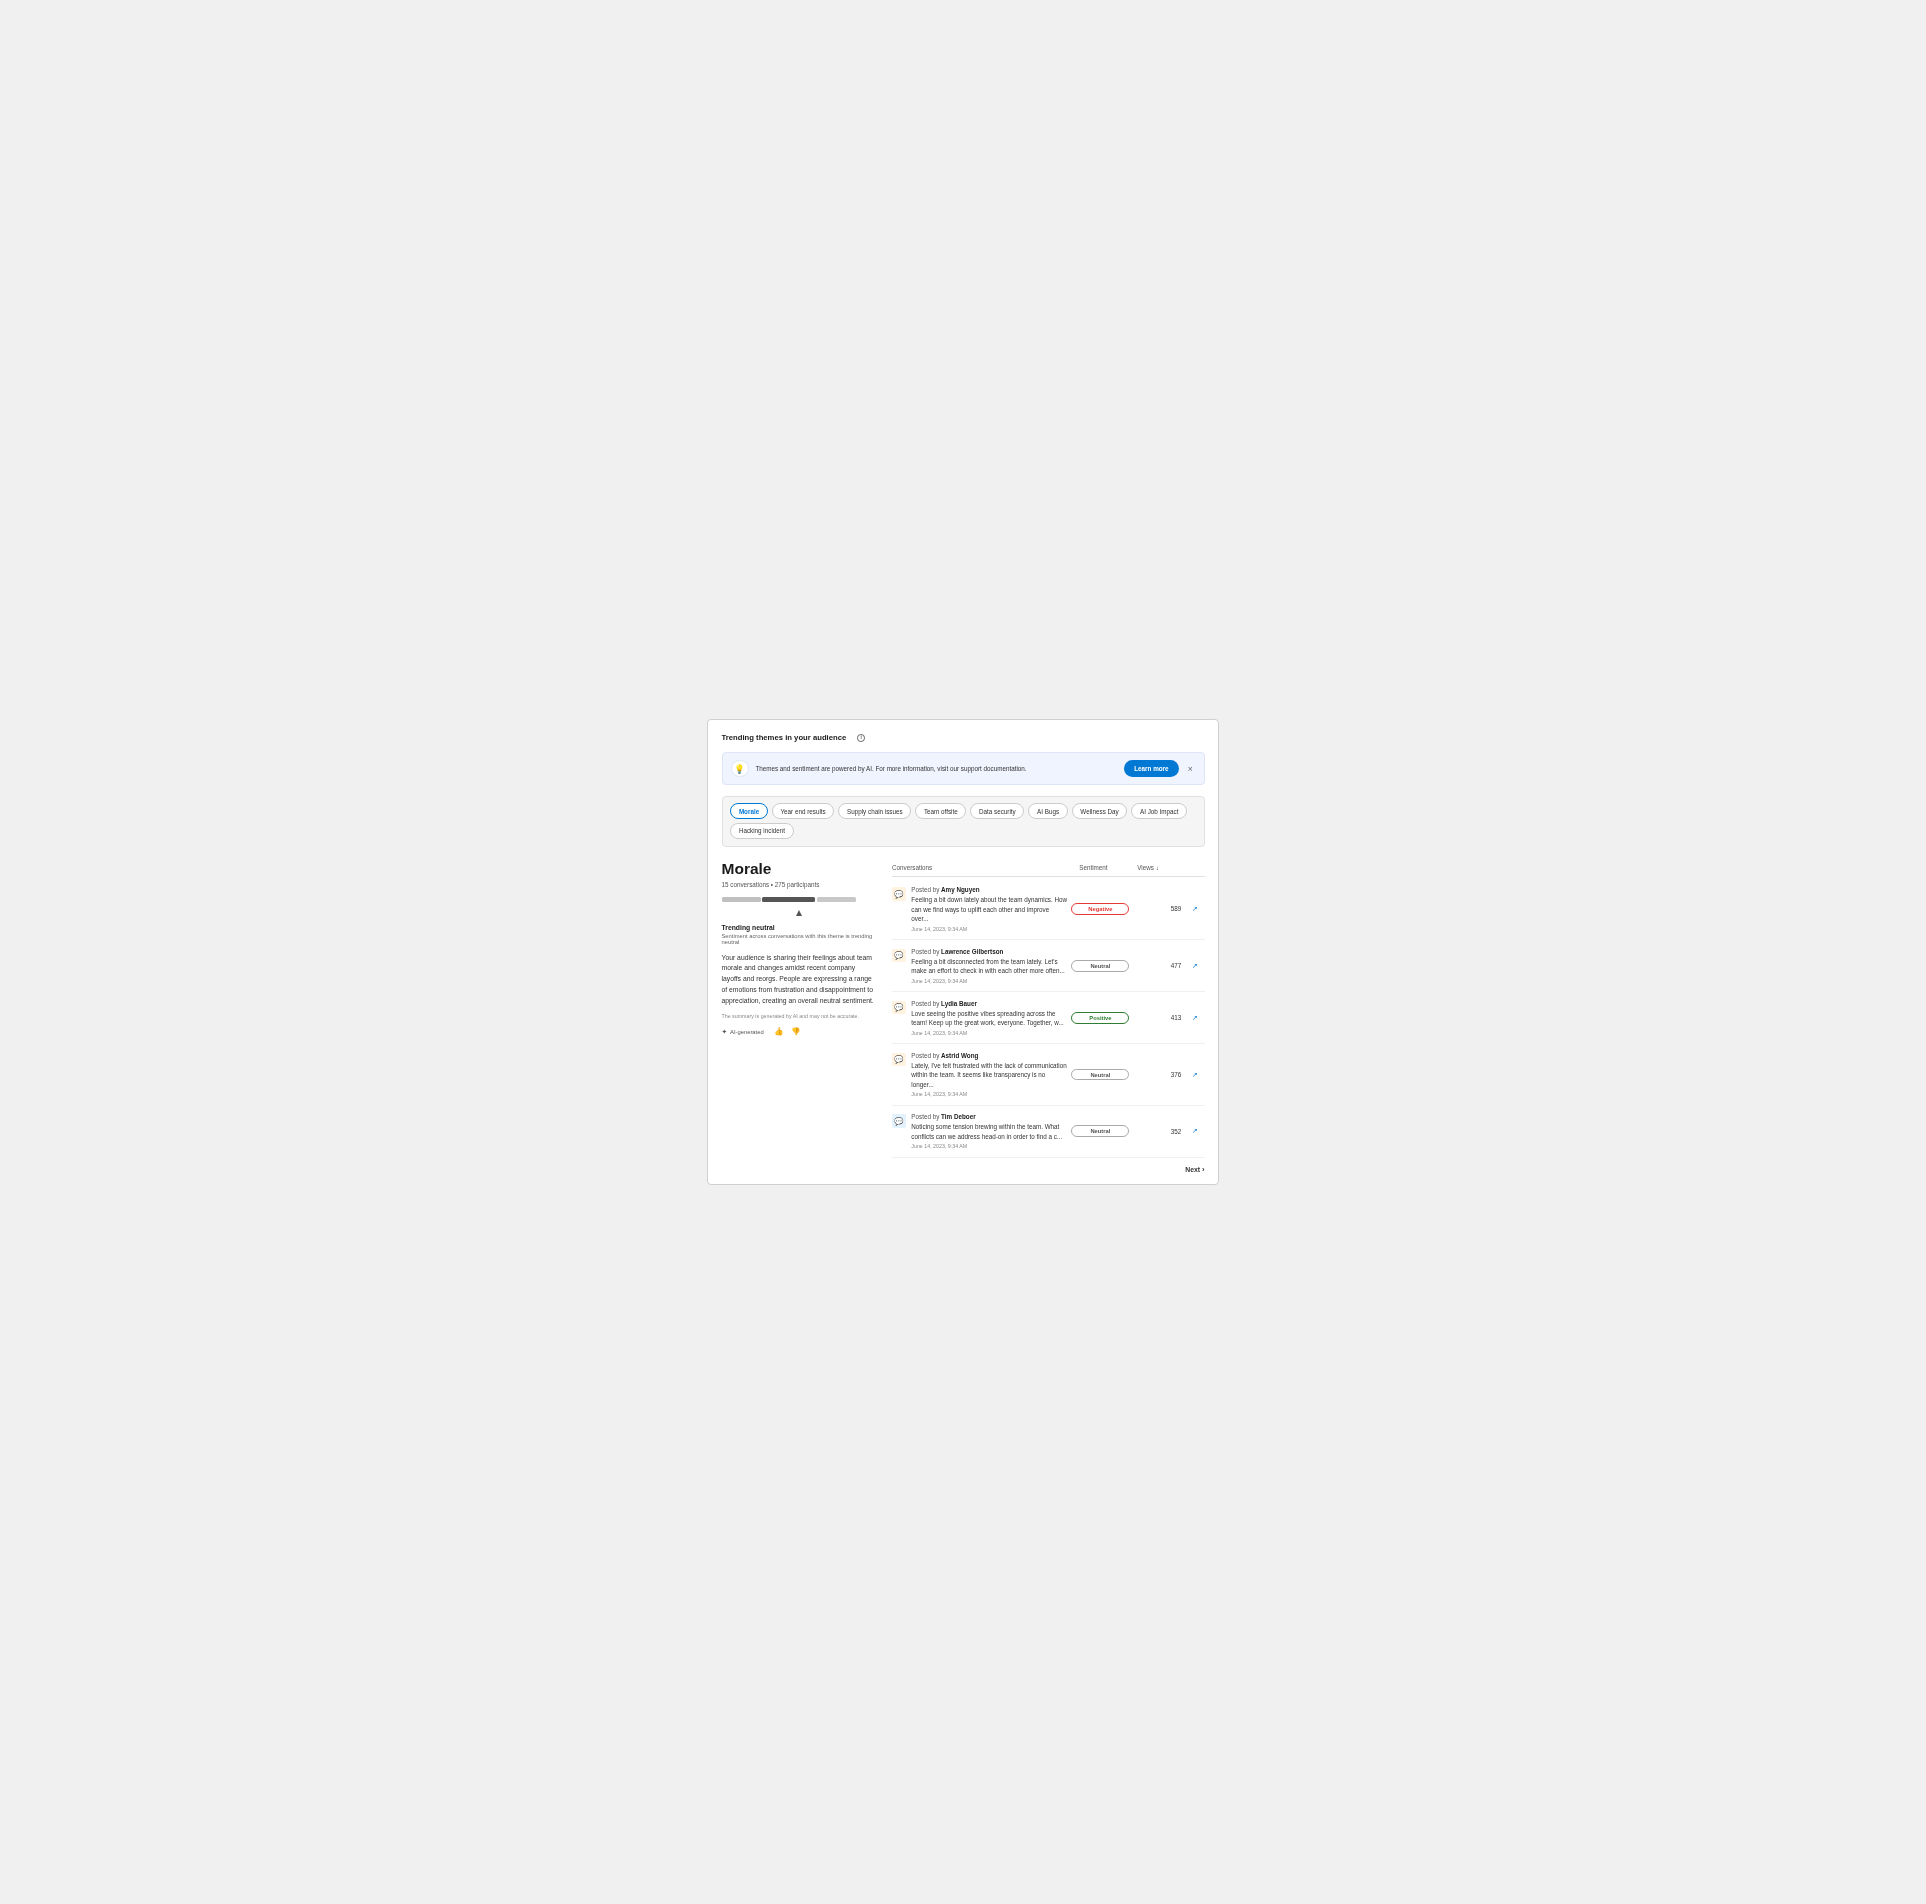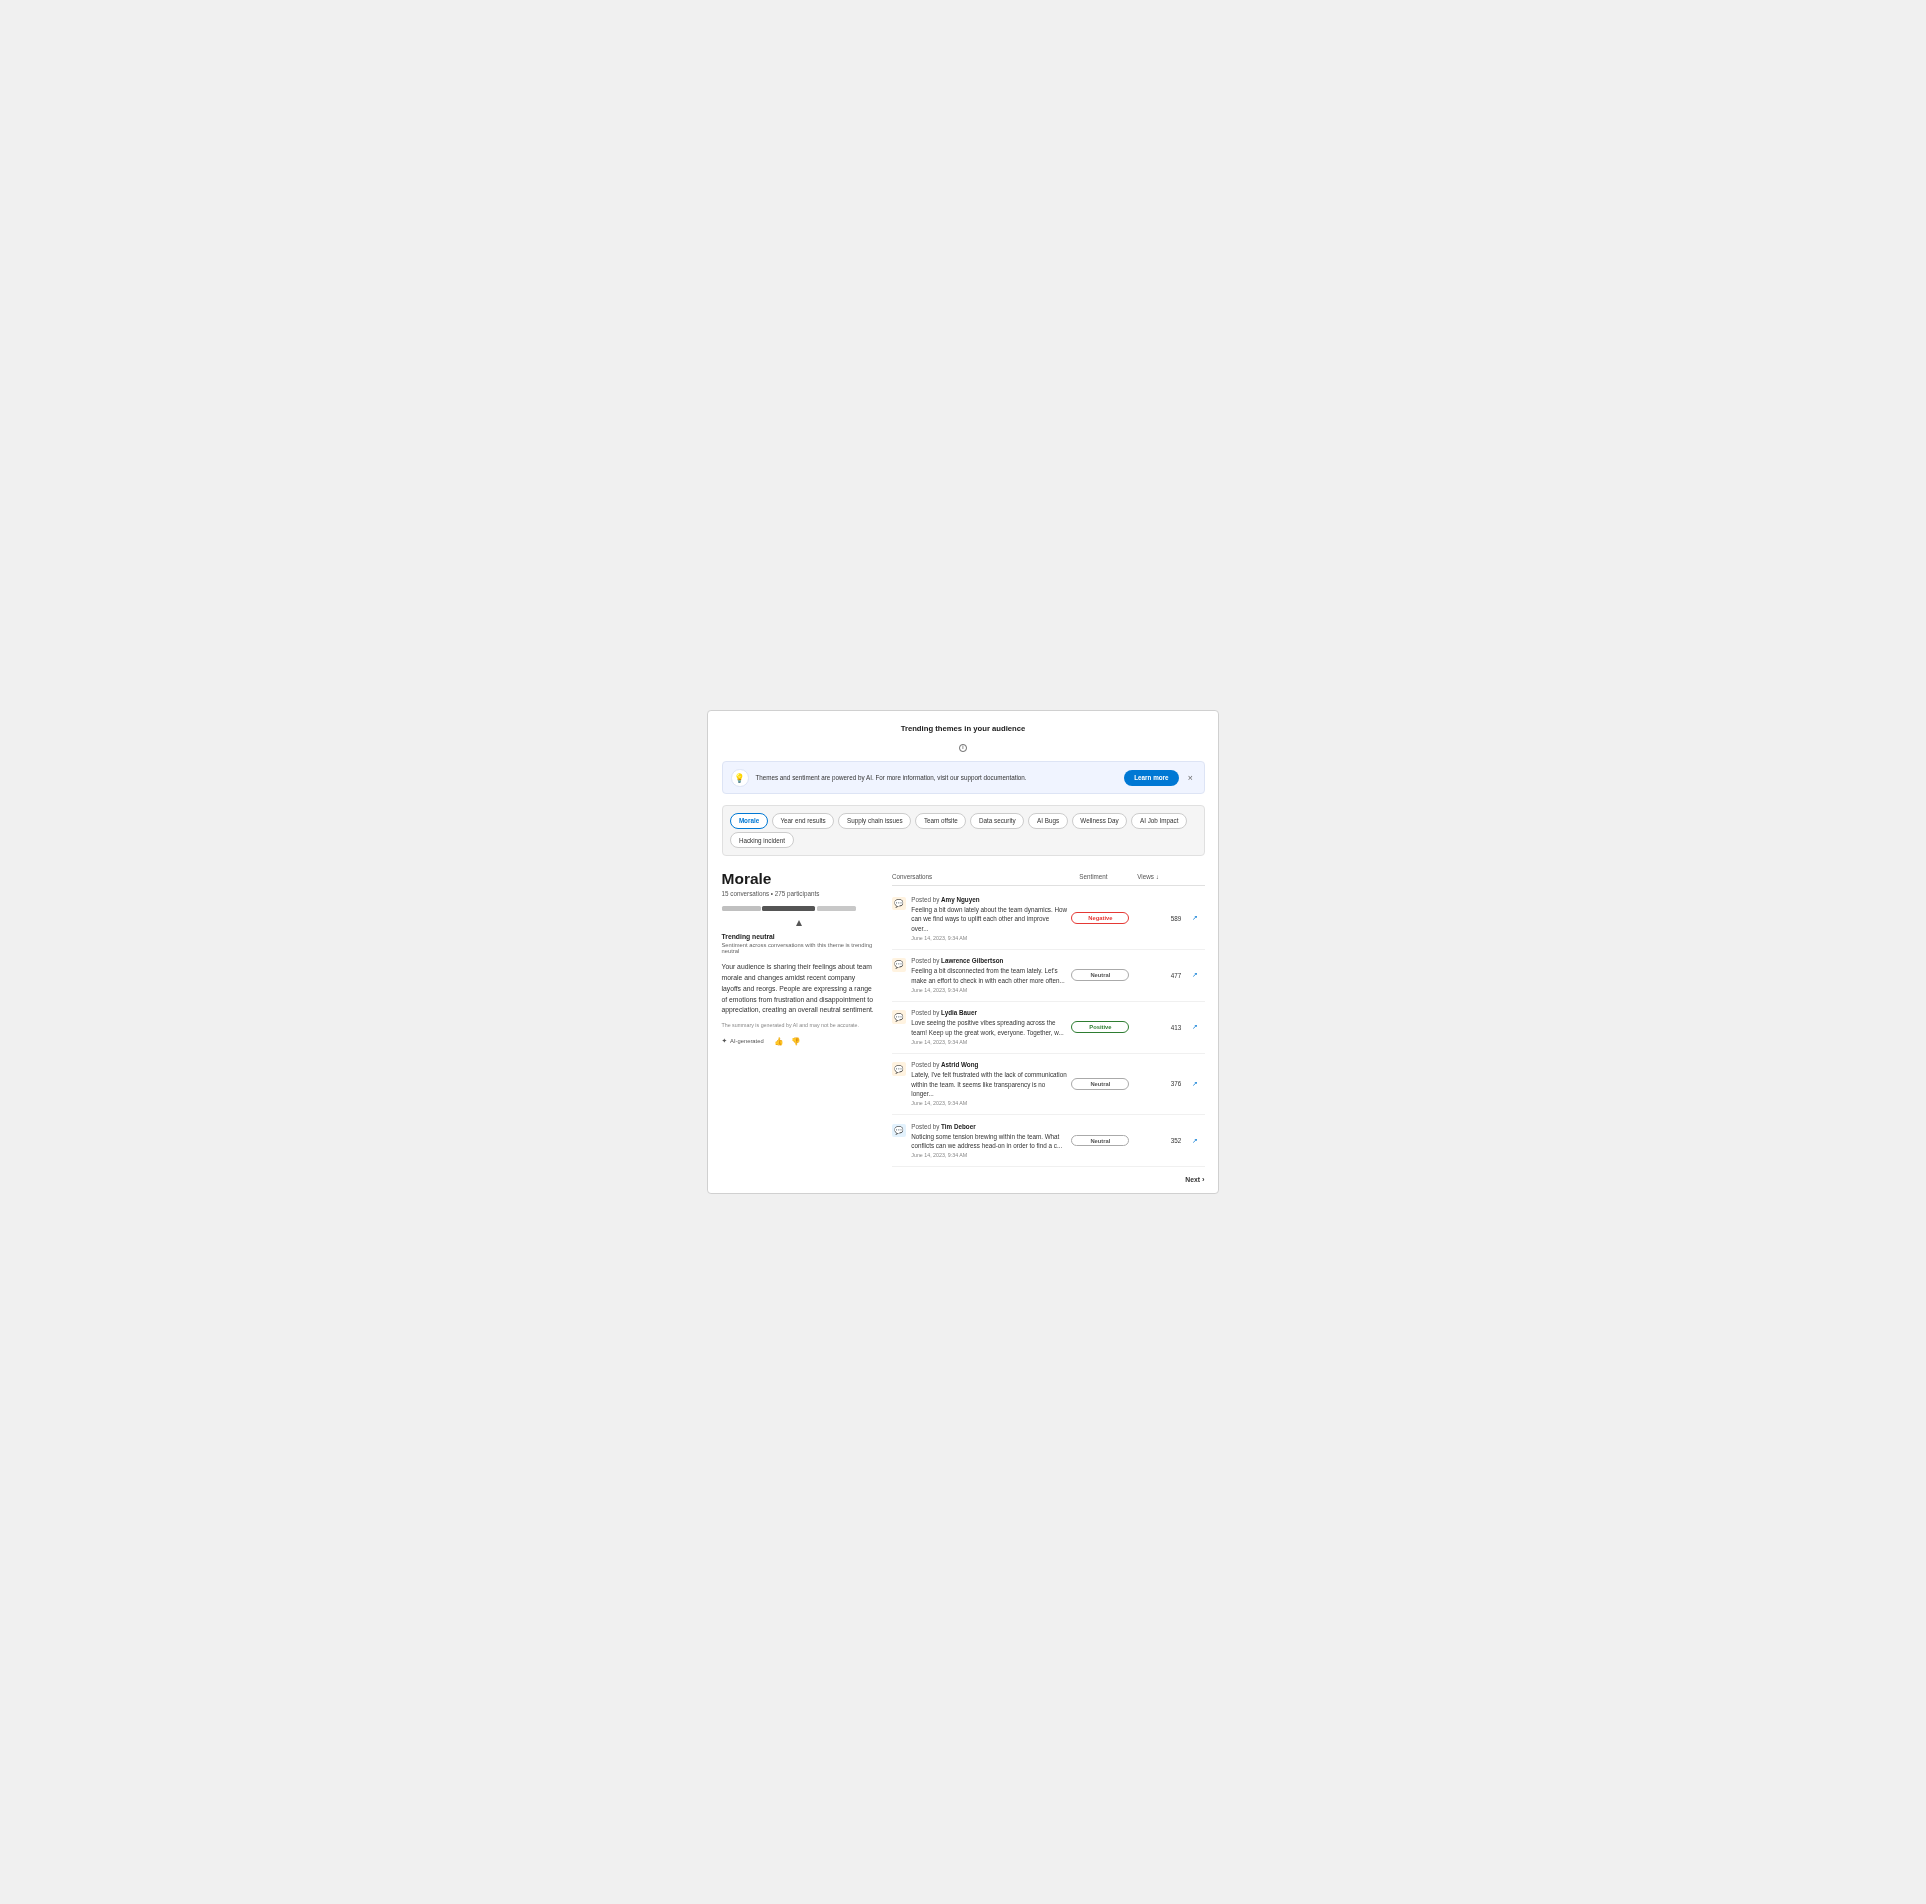--- a/index.html
+++ b/index.html
@@ -21,21 +21,20 @@
       padding: 13.5px 13.5px 9.7px 13.5px;
     }
     .page-title {
       font-size: 7.7px;
       font-weight: 700;
       color: #1a1a1a;
       display: flex;
       align-items: center;
       gap: 11px;
       margin-bottom: 9.7px;
-      flex-direction: column;
     }
     .info-icon {
       width: 7.7px;
       height: 7.7px;
       border: 0.7px solid #666;
       border-radius: 50%;
       display: inline-flex;
       align-items: center;
       justify-content: center;
       font-size: 4.8px;

